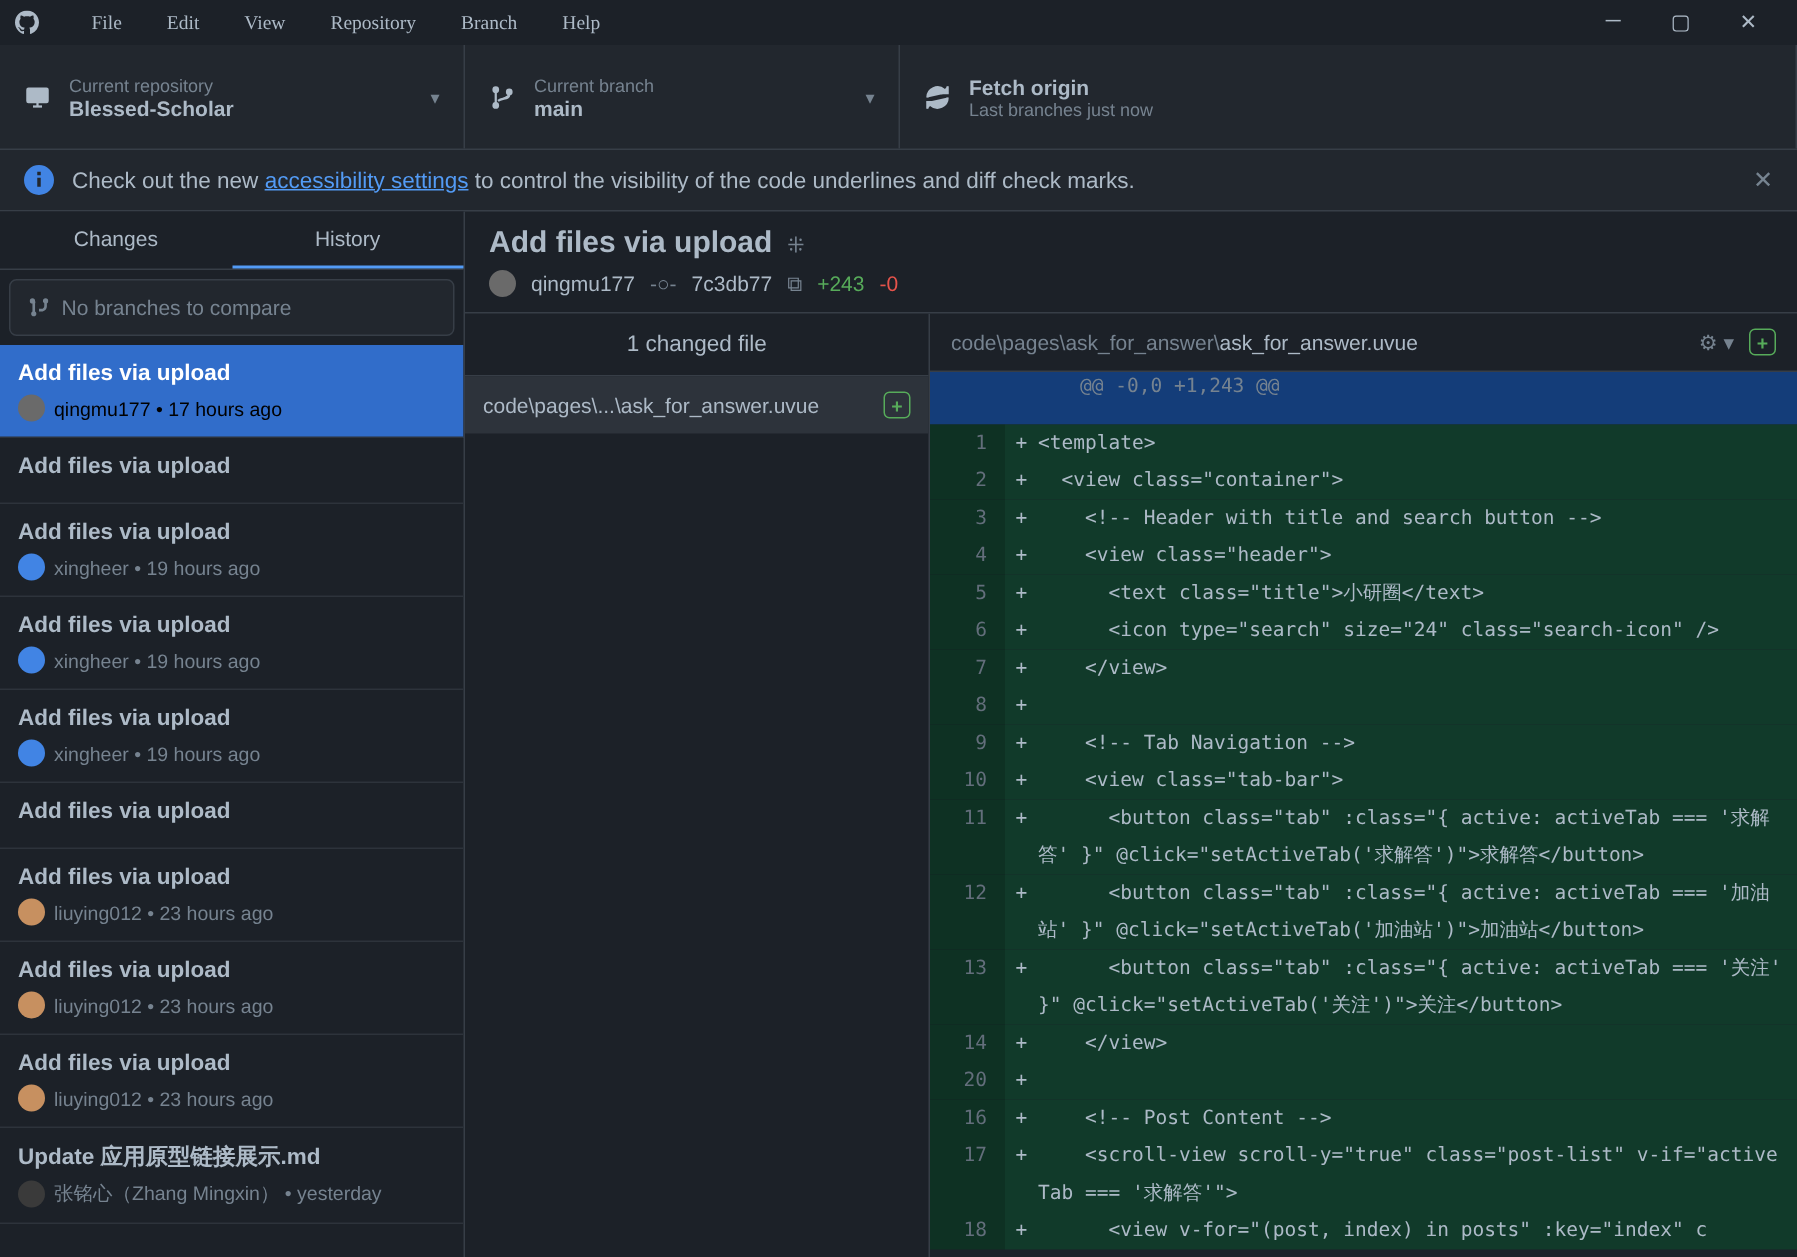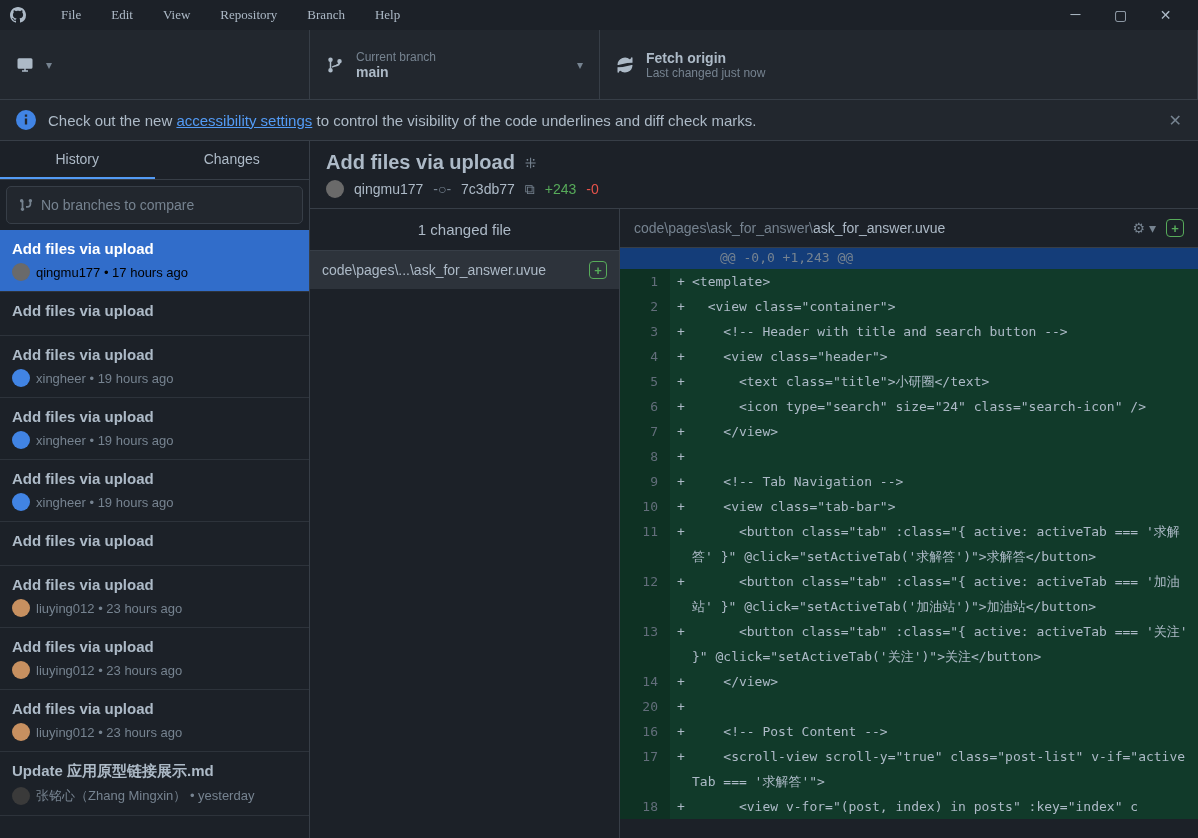--- a/index.html
+++ b/index.html
@@ -239,21 +239,21 @@
 }
 .diff-body {
   flex: 1;
   overflow: auto;
   font-family: ui-monospace, SFMono-Regular, Consolas, monospace;
   font-size: 13px;
 }
 .hunk-header {
   background: #143d79;
   color: #768390;
-  padding: 2px 0 4px 100px;
+  padding: 2px 0 18px 100px;
   font-family: ui-monospace, SFMono-Regular, Consolas, monospace;
 }
 .diff-line {
   display: flex;
   line-height: 25px;
 }
 .diff-line.add { background: #113a2a; }
 .diff-line .linenum {
   width: 50px;
   text-align: right;
@@ -298,20 +298,24 @@
   </div>
 </div>
 
 <div class="toolbar">
   <div class="section repo-section">
     <svg class="icon" viewBox="0 0 24 24" fill="none" stroke="currentColor" stroke-width="2">
         <rect x="3" y="4" width="18" height="12" rx="1"></rect>
         <line x1="8" y1="20" x2="16" y2="20"></line>
         <line x1="12" y1="16" x2="12" y2="20"></line>
       </svg>
+    <div class="labels">
+      <div class="sub-label">Current repository</div>
+      <div class="main-label">Blessed-Scholar</div>
+    </div>
     <span class="chev">▾</span>
   </div>
   <div class="section branch-section">
     <svg class="icon" viewBox="0 0 24 24" fill="none" stroke="currentColor" stroke-width="2">
         <circle cx="6" cy="5" r="2"></circle>
         <circle cx="6" cy="19" r="2"></circle>
         <circle cx="18" cy="7" r="2"></circle>
         <path d="M6 7v10"></path>
         <path d="M18 9c0 5-6 3-10 6"></path>
       </svg>
@@ -323,40 +327,40 @@
   </div>
   <div class="section fetch-section">
     <svg class="icon" viewBox="0 0 24 24" fill="none" stroke="currentColor" stroke-width="2">
         <path d="M21 2v6h-6"></path>
         <path d="M3 12a9 9 0 0 1 15-6.7L21 8"></path>
         <path d="M3 22v-6h6"></path>
         <path d="M21 12a9 9 0 0 1-15 6.7L3 16"></path>
       </svg>
     <div class="labels">
       <div class="main-label">Fetch origin</div>
-      <div class="sub-label">Last changed just now</div>
+      <div class="sub-label">Last branches just now</div>
     </div>
   </div>
 </div>
 
 <div class="banner">
   <svg class="info-icon" viewBox="0 0 16 16">
       <path d="M8 0a8 8 0 1 0 0 16A8 8 0 0 0 8 0zm.93 11.62H7.07V6.85h1.86zm0-6.15H7.07V3.62h1.86z"></path>
     </svg>
   <span class="text">
     <span>Check out the new </span><a class="link">accessibility settings</a><span> to control the visibility of the code underlines and diff check marks.</span>
   </span>
   <span class="close">✕</span>
 </div>
 
 <div class="main-area">
   <div class="left-panel">
     <div class="tabs-row">
+      <div class="tab-btn">Changes</div>
       <div class="tab-btn active">History</div>
-      <div class="tab-btn">Changes</div>
     </div>
     <div class="branch-compare">
       <svg width="14" height="14" viewBox="0 0 16 16" fill="#768390">
           <path d="M5 3a2 2 0 1 0-2 2v6a2 2 0 1 0 2 0V5a2 2 0 0 0 0-2zm8 2a2 2 0 1 0-2-2c0 .7.4 1.3 1 1.7V7c0 1.1-.9 2-2 2H8v2h2c2.2 0 4-1.8 4-4V4.7c.6-.4 1-1 1-1.7z"></path>
         </svg>
       <span>No branches to compare</span>
     </div>
     <div class="history-list" id="history-list">
         <div class="commit-item selected">
           <div class="commit-title">Add files via upload</div>

